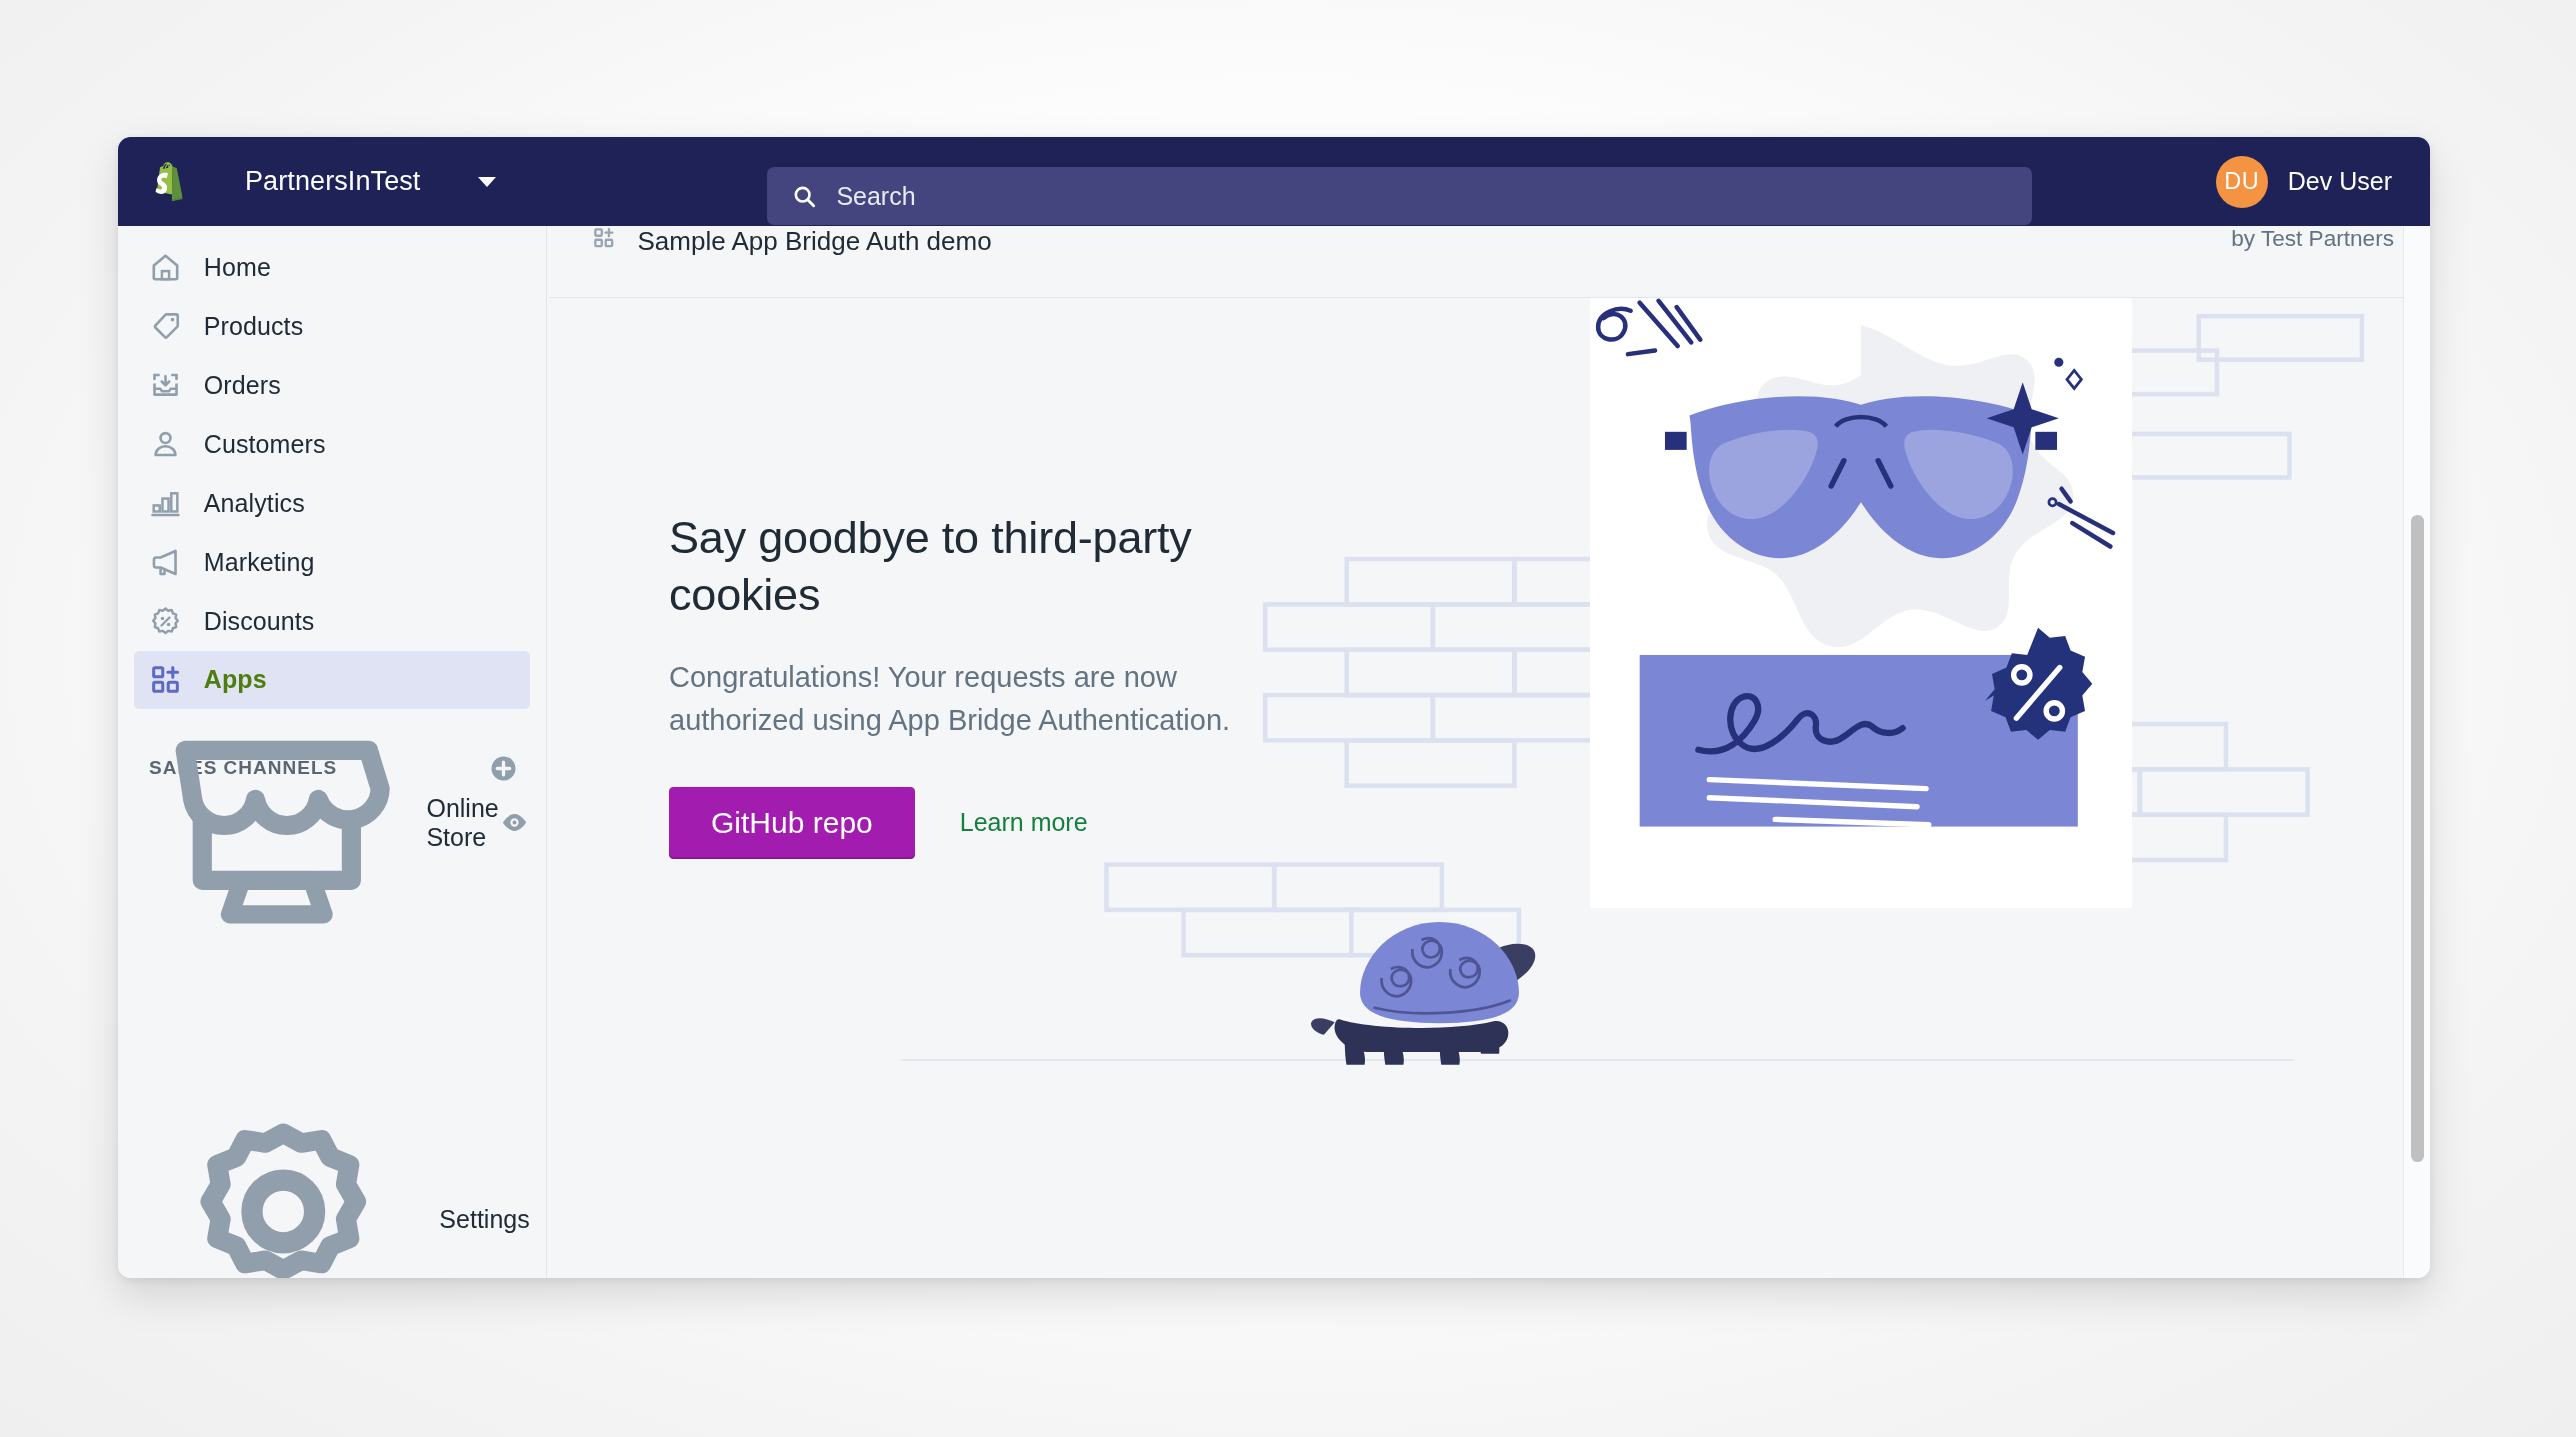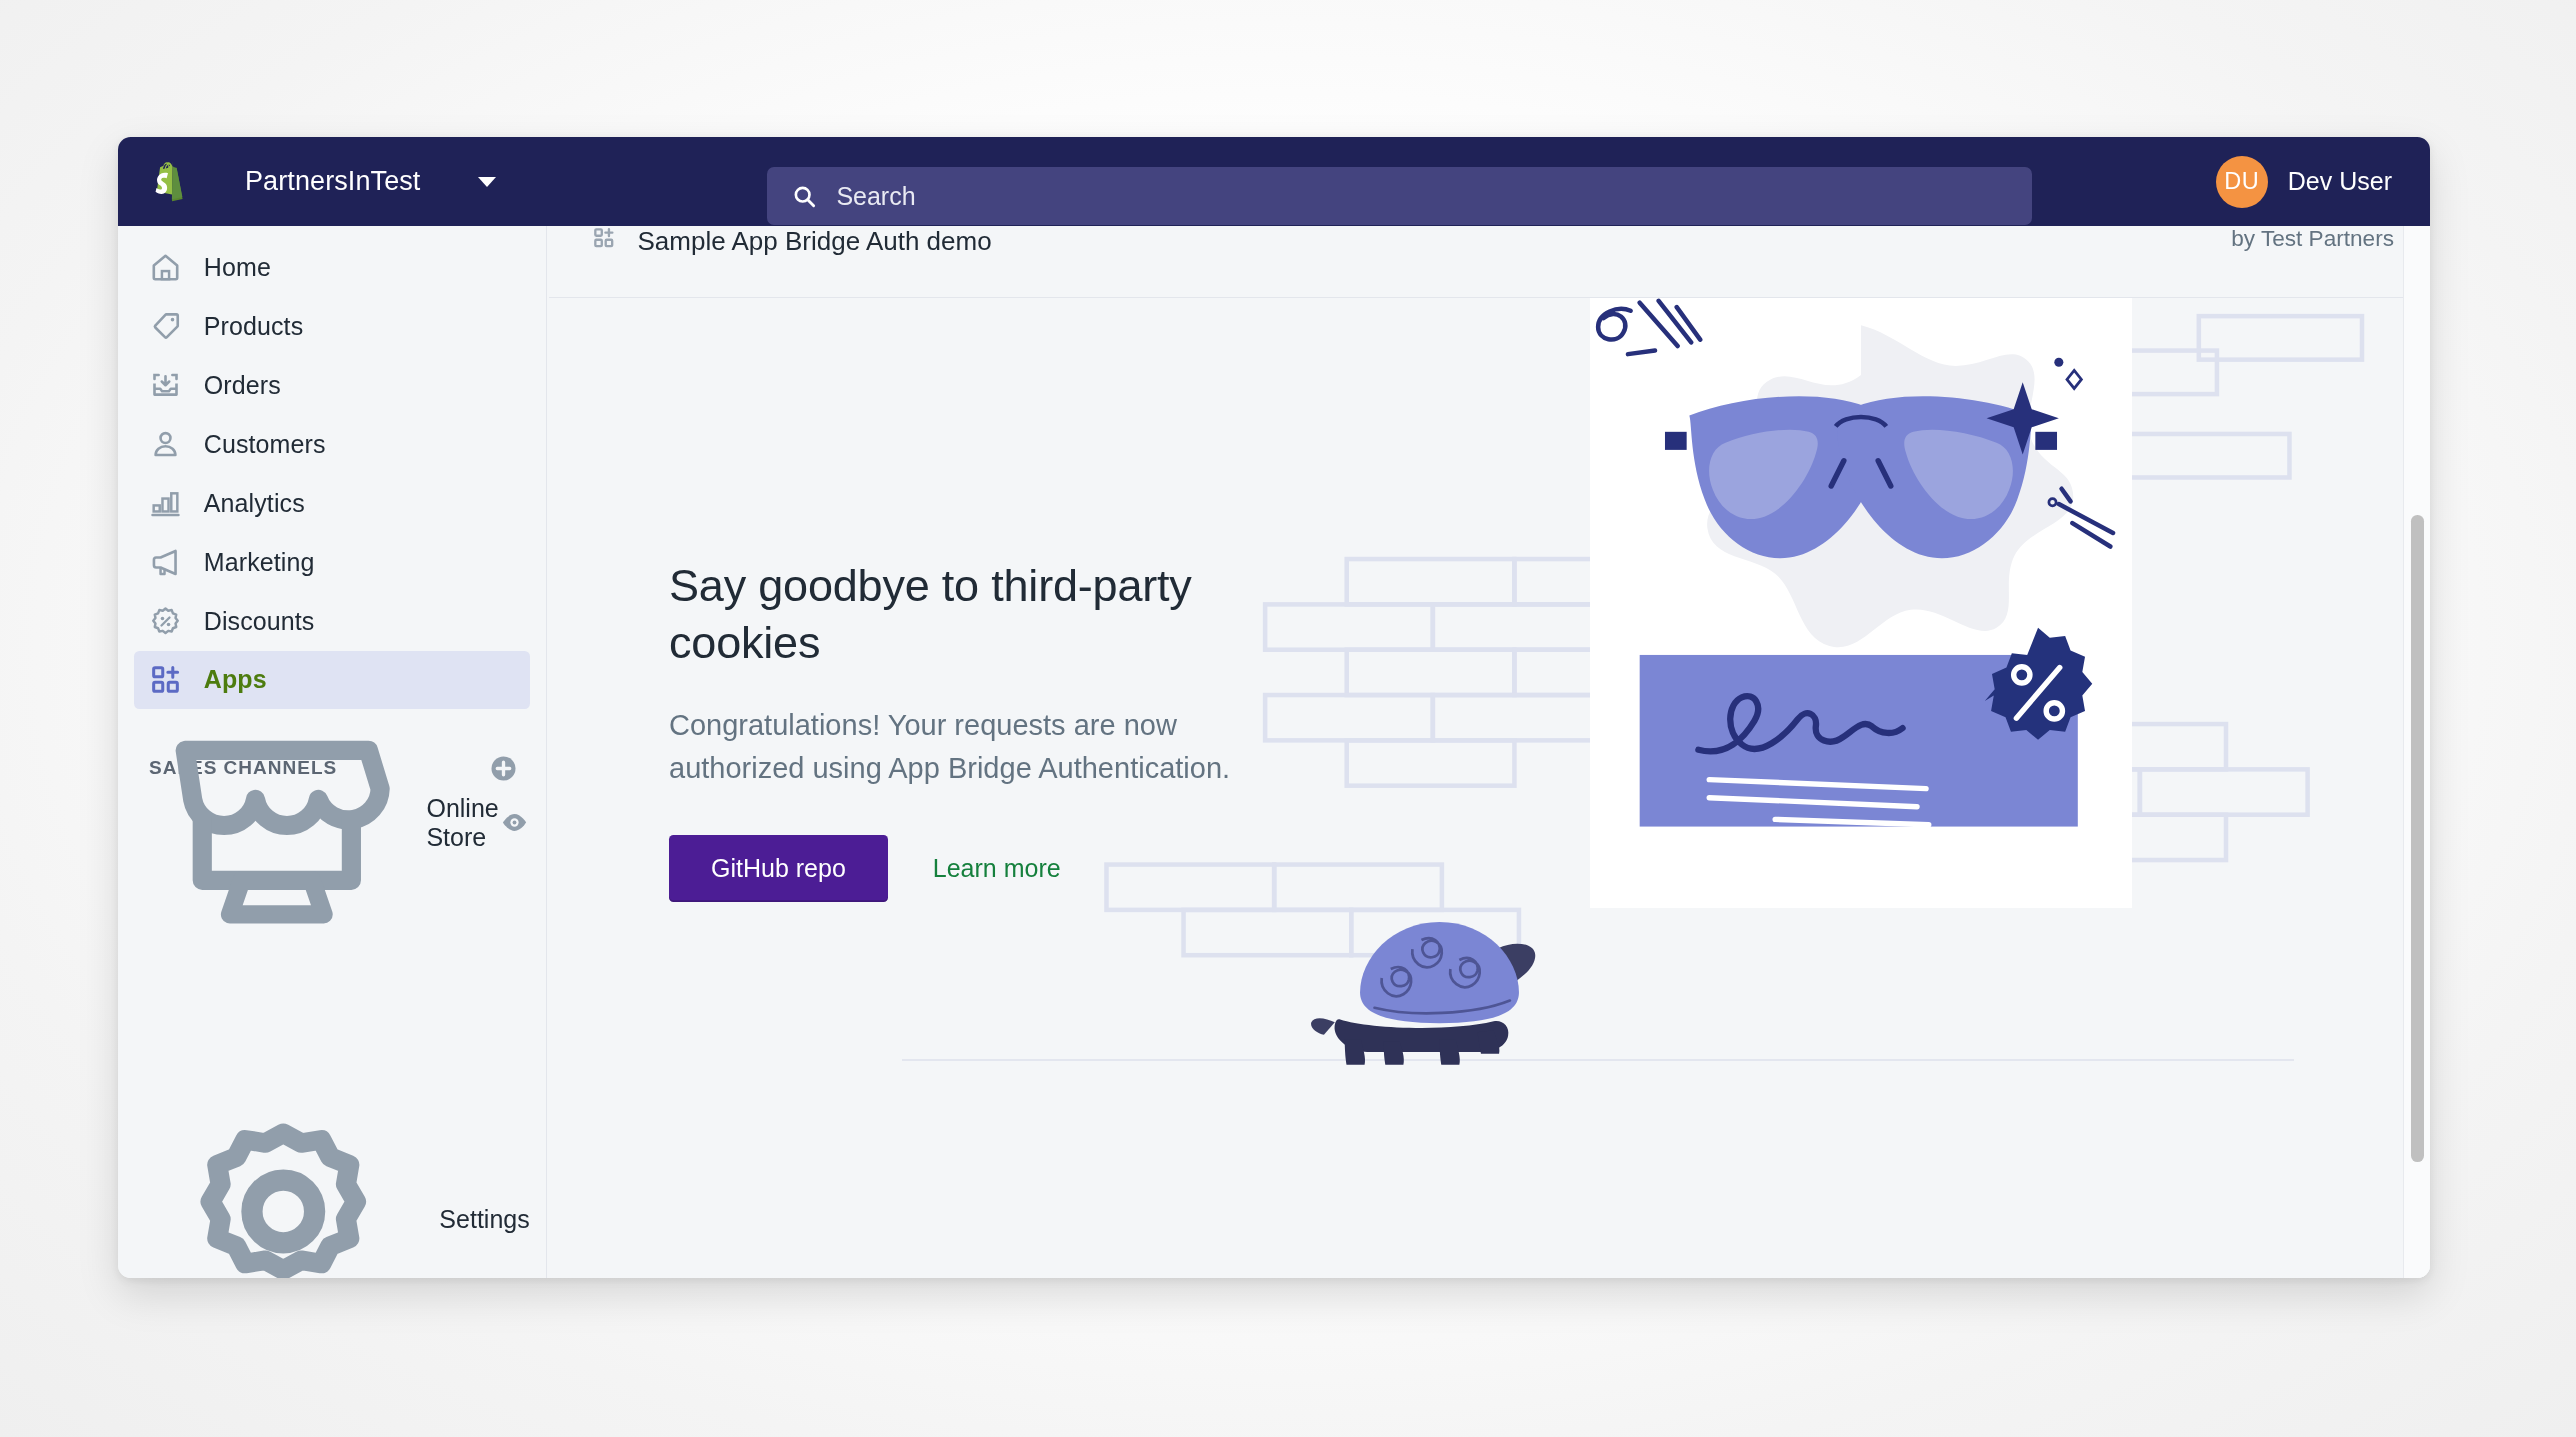--- a/index.html
+++ b/index.html
@@ -130,30 +130,30 @@
   .bricks { position: absolute; inset: 0; }
   .illus-panel {
     position: absolute; left: 1041px; top: 0px;
     width: 542px; height: 610px;
     background: #ffffff;
   }
   .copy {
     position: absolute; left: 120px; top: 212px; width: 578px;
   }
   .headline {
-    font-size: 45px; line-height: 1.26; color: #212b36; letter-spacing: -0.2px; margin-top: 48px;
+    font-size: 45px; line-height: 1.26; color: #212b36; letter-spacing: -0.2px;
   }
   .subcopy {
     margin-top: 33px; font-size: 29px; line-height: 1.47; color: #637381;
   }
   .cta-row { margin-top: 45px; display: flex; align-items: center; }
   .btn-primary {
-    background: #4c1d95; color: #ffffff;
+    background: #a21caf; color: #ffffff;
     border: none; border-radius: 4.5px;
-    font-family: inherit; font-size: 25px;
+    font-family: inherit; font-size: 30px;
     padding: 19px 42px; cursor: pointer;
     box-shadow: inset 0 -1.8px 0 rgba(0,0,0,0.18);
   }
   .link-learn {
     margin-left: 45px; font-size: 25px; color: #15803d;
     text-decoration: none; cursor: pointer; text-align: right;
   }
   .turtle { position: absolute; left: 755px; top: 615px; width: 271px; height: 167px; }
   .ground {
     position: absolute; left: 353px; top: 761px; width: 1392px; height: 1.8px;

